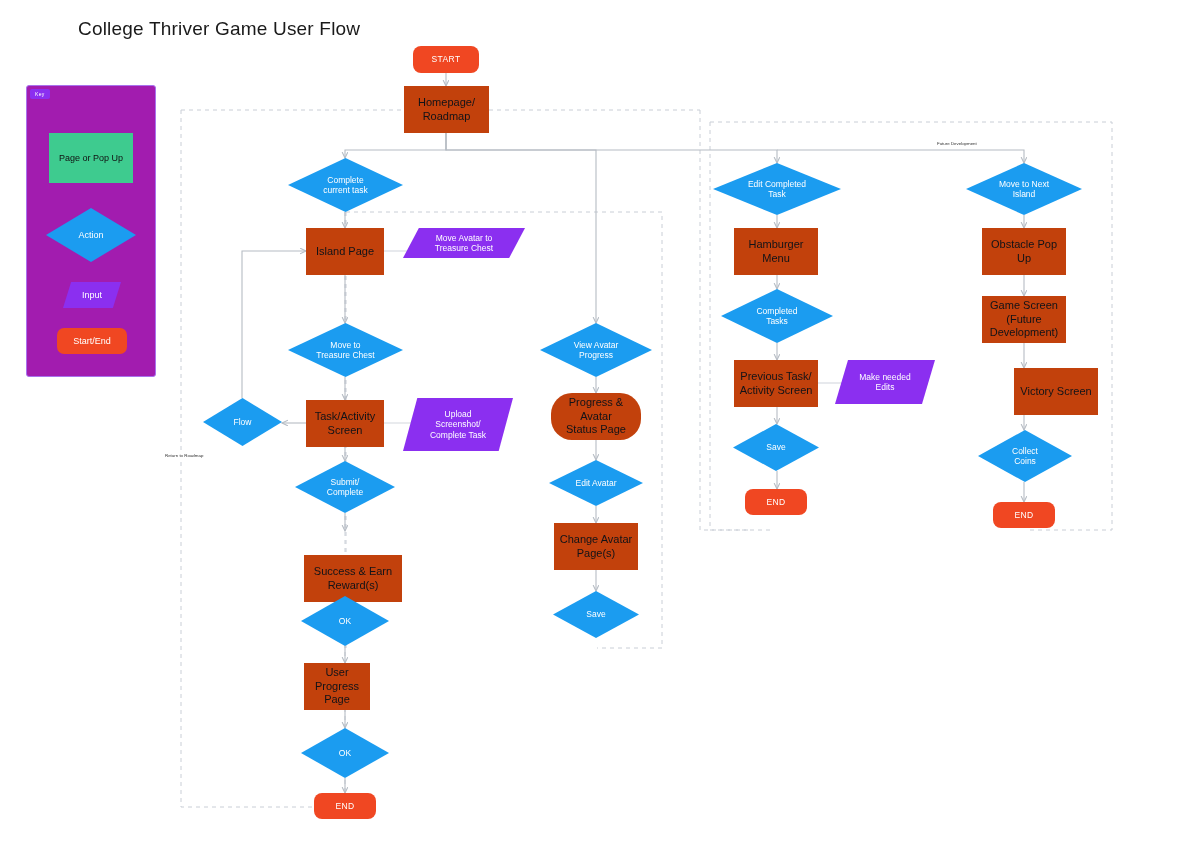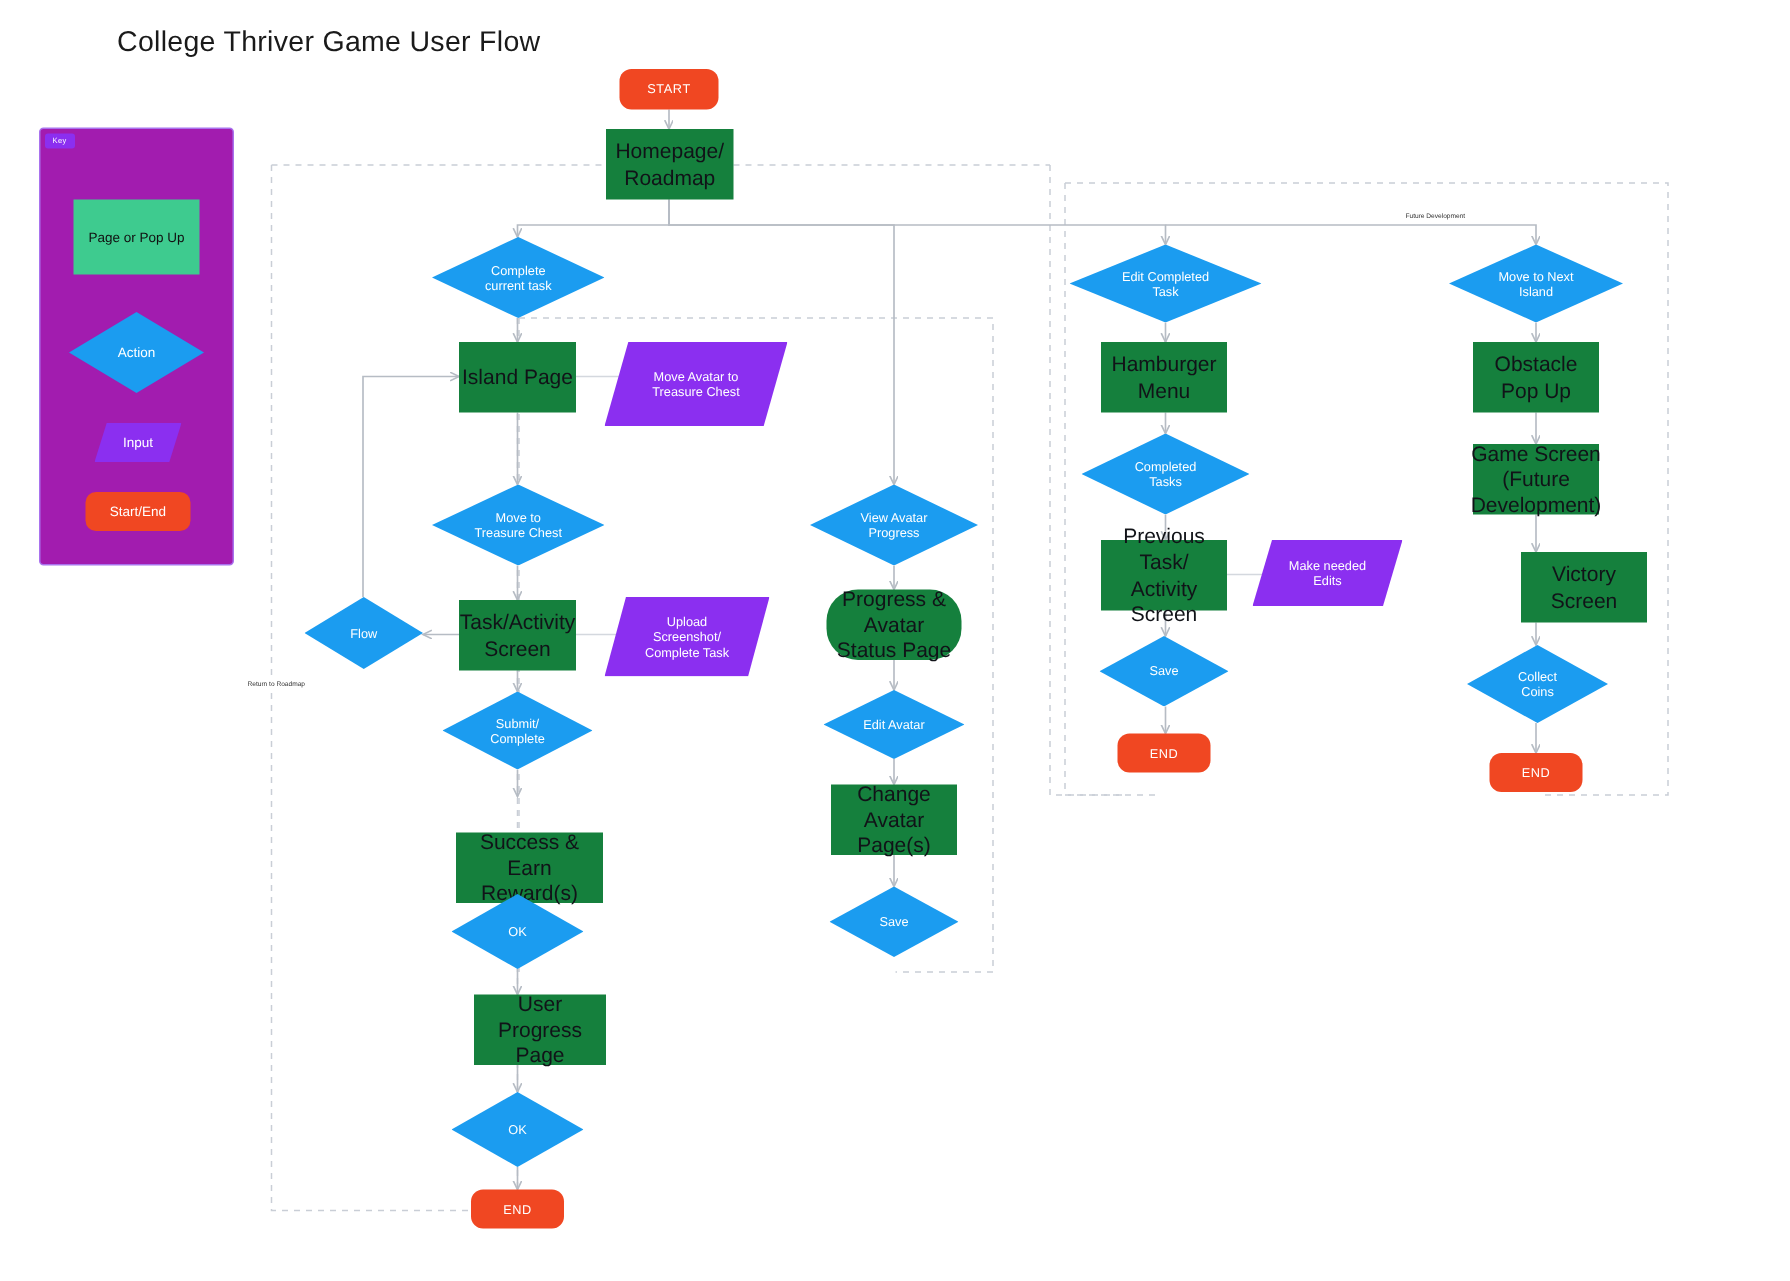--- a/index.html
+++ b/index.html
@@ -22,21 +22,21 @@
           display:flex;align-items:center;justify-content:center;color:#fff;font-size:9px;}
   .lg-par{position:absolute;left:36px;top:196px;width:58px;height:26px;background:#8b2ff0;
           clip-path:polygon(14% 0,100% 0,86% 100%,0 100%);
           display:flex;align-items:center;justify-content:center;color:#fff;font-size:9px;text-align:right;}
   .lg-pill{position:absolute;left:30px;top:242px;width:70px;height:26px;background:#f04722;
            border-radius:7px;display:flex;align-items:center;justify-content:center;color:#fff;font-size:9px;}
 
   
   .node{position:absolute;display:flex;align-items:center;justify-content:center;
         text-align:center;line-height:1.22;box-sizing:border-box;}
-  .n-page{background:#15803d;color:#111318;font-size:14px;padding:2px;}
+  .n-page{background:#c2410c;color:#111318;font-size:11px;padding:2px;}
   .n-act{background:#1b9cf0;color:#ffffff;font-size:8.5px;
          clip-path:polygon(50% 0,100% 50%,50% 100%,0 50%);}
   .n-inp{background:#8b2ff0;color:#ffffff;font-size:8.5px;
          clip-path:polygon(13% 0,100% 0,87% 100%,0 100%);}
   .n-term{background:#f04722;color:#ffffff;font-size:8.5px;border-radius:8px;letter-spacing:.4px;}
   .edge-label{position:absolute;font-size:4.4px;color:#333;background:#fff;
               padding:0 2px;white-space:nowrap;}
 </style>
 </head>
 <body>
@@ -124,21 +124,21 @@
     </div>
     <div class="node n-page" style="left: 404px; top: 86px; width: 85px; height: 47px;">
       <span>Homepage/<br>Roadmap</span>
     </div>
     <div class="node n-act" style="left: 288px; top: 158px; width: 115px; height: 54px;">
       <span>Complete<br>current task</span>
     </div>
     <div class="node n-page" style="left: 306px; top: 228px; width: 78px; height: 47px;">
       <span>Island Page</span>
     </div>
-    <div class="node n-inp" style="left: 403px; top: 228px; width: 122px; height: 56px; justify-content: center;">
+    <div class="node n-inp" style="left: 403px; top: 228px; width: 122px; height: 30px; justify-content: center;">
       <span>Move Avatar to<br>Treasure Chest</span>
     </div>
     <div class="node n-act" style="left: 288px; top: 323px; width: 115px; height: 54px;">
       <span>Move to<br>Treasure Chest</span>
     </div>
     <div class="node n-act" style="left: 203px; top: 398px; width: 79px; height: 48px;">
       <span>Flow</span>
     </div>
     <div class="node n-page" style="left: 306px; top: 400px; width: 78px; height: 47px;">
       <span>Task/Activity<br>Screen</span>
@@ -148,21 +148,21 @@
     </div>
     <div class="node n-act" style="left: 295px; top: 461px; width: 100px; height: 52px;">
       <span>Submit/<br>Complete</span>
     </div>
     <div class="node n-page" style="left: 304px; top: 531px; width: 98px; height: 47px; margin-top: 24px;">
       <span>Success &amp; Earn<br>Reward(s)</span>
     </div>
     <div class="node n-act" style="left: 301px; top: 596px; width: 88px; height: 50px;">
       <span>OK</span>
     </div>
-    <div class="node n-page" style="left: 316px; top: 663px; width: 88px; height: 47px;">
+    <div class="node n-page" style="left: 304px; top: 663px; width: 66px; height: 47px;">
       <span>User Progress<br>Page</span>
     </div>
     <div class="node n-act" style="left: 301px; top: 728px; width: 88px; height: 50px;">
       <span>OK</span>
     </div>
     <div class="node n-term" style="left: 314px; top: 793px; width: 62px; height: 26px;">
       <span>END</span>
     </div>
     <div class="node n-act" style="left: 540px; top: 323px; width: 112px; height: 54px;">
       <span>View Avatar<br>Progress</span>

